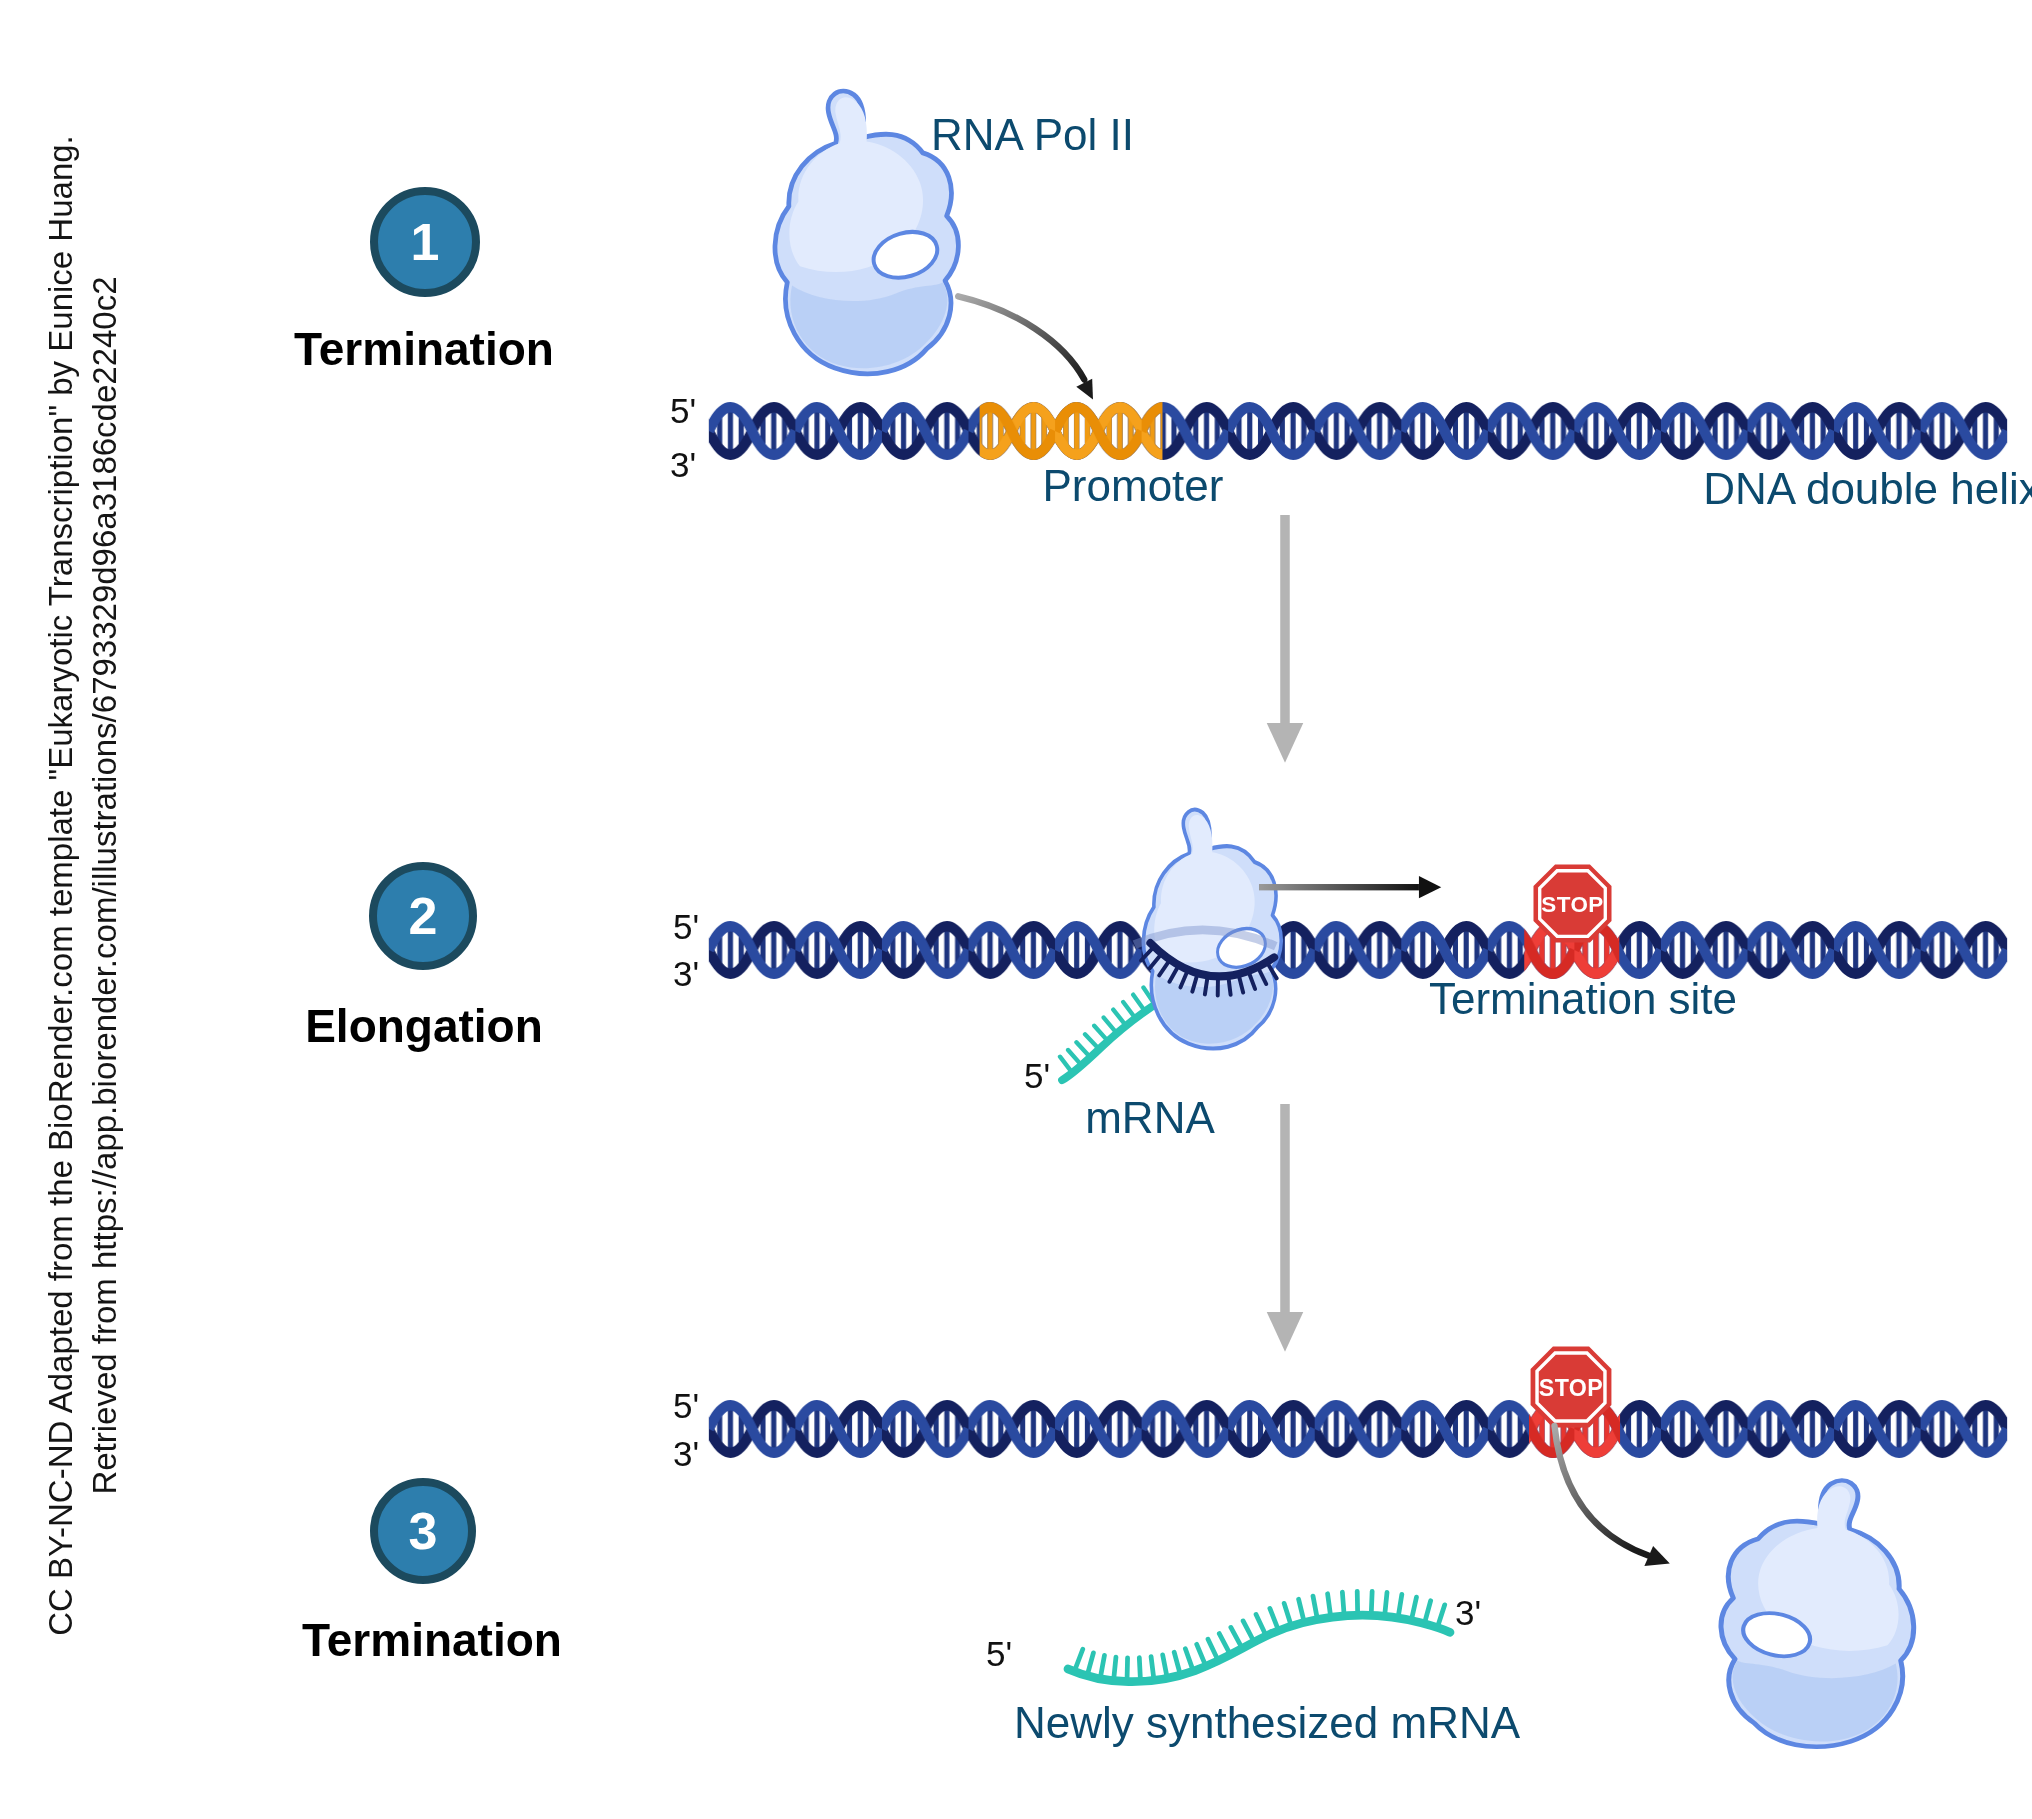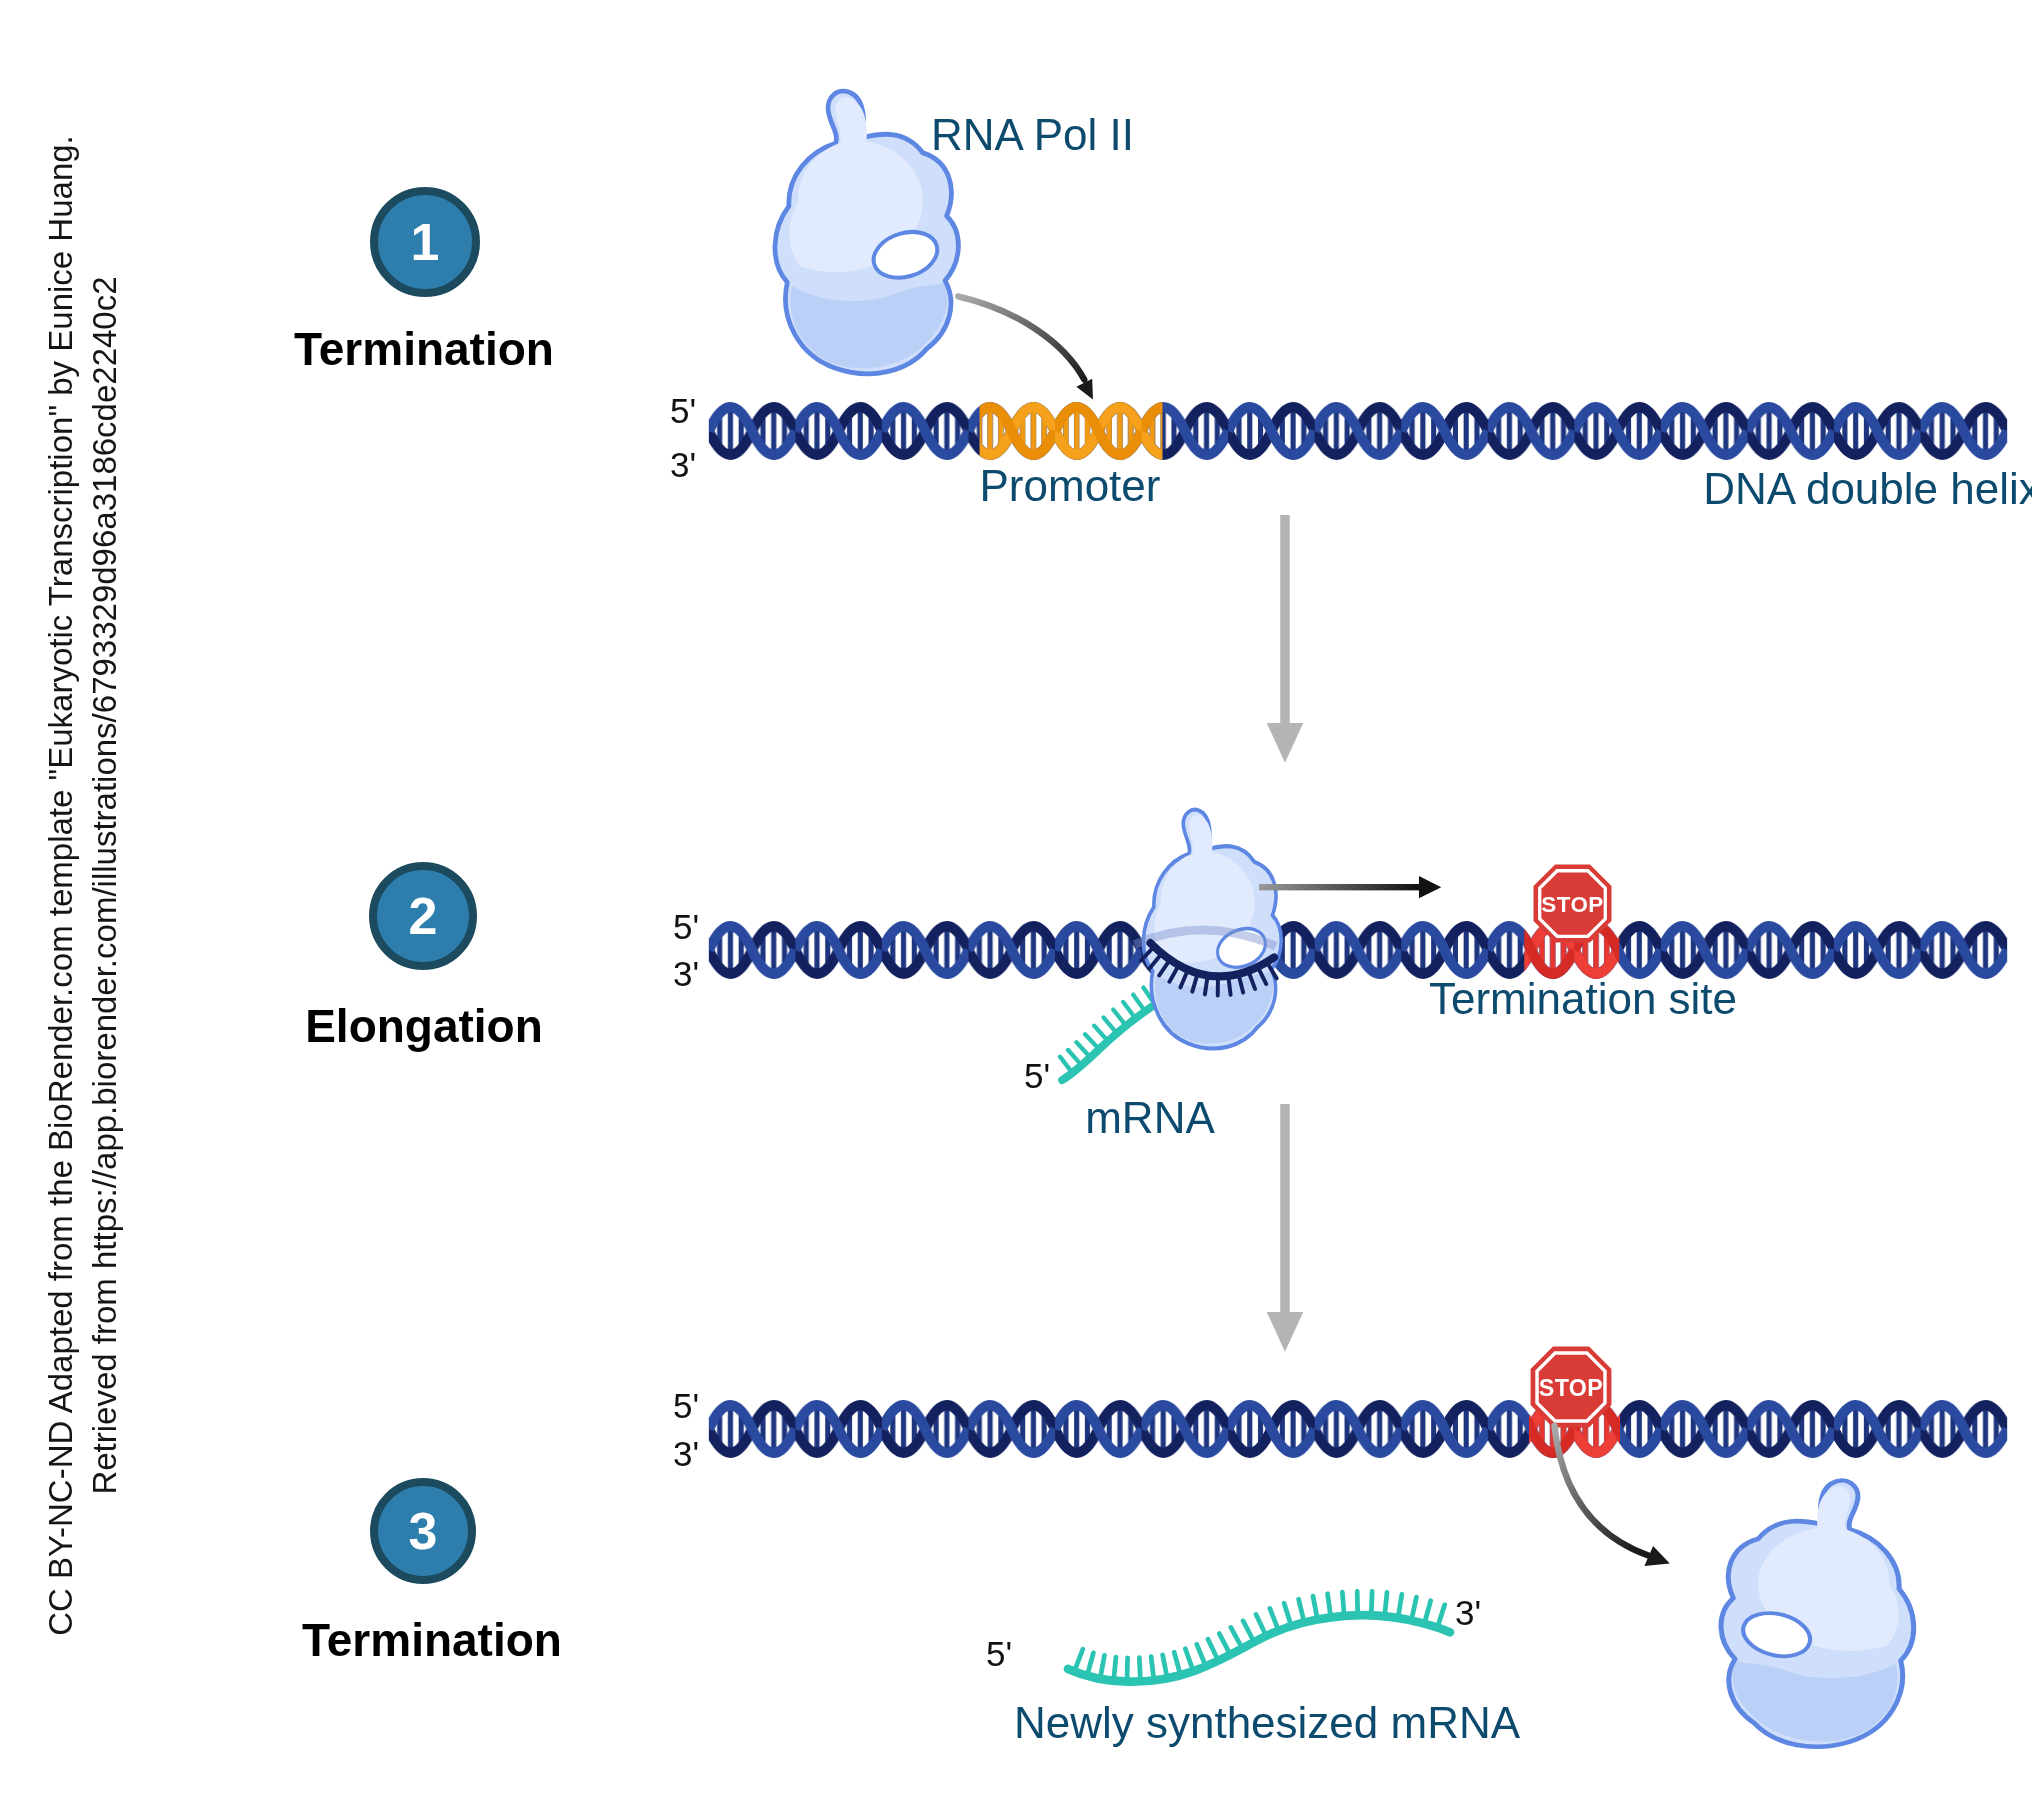--- a/index.html
+++ b/index.html
@@ -112,21 +112,21 @@
       </svg>
     </div>
 
   <div class="prime" style="left:670px;top:391px;">5'</div>
   <div class="prime" style="left:670px;top:445px;">3'</div>
   <div class="prime" style="left:673px;top:907px;">5'</div>
   <div class="prime" style="left:673px;top:954px;">3'</div>
   <div class="prime" style="left:673px;top:1386px;">5'</div>
   <div class="prime" style="left:673px;top:1434px;">3'</div>
 
-  <div class="lbl center" style="left:1070px;top:462px;">Promoter</div>
+  <div class="lbl center" style="left:1133px;top:462px;">Promoter</div>
   <div class="lbl center" style="left:1834px;top:465px;margin-left:38px;">DNA double helix</div>
   <div class="lbl" style="left:931px;top:111px;">RNA Pol II</div>
 
   <svg class="abs" style="left:754px;top:79px;" width="222" height="314" viewBox="0 0 280 395">
     <use href="#polshape" transform="translate(8,5) scale(1,1.02)"></use>
   </svg>
 
   <svg class="abs" style="left:913px;top:270px;" width="222" height="151" viewBox="0 0 280 190">
     <defs>
       <linearGradient id="agrad1" x1="0" y1="0" x2="1" y2="1">

